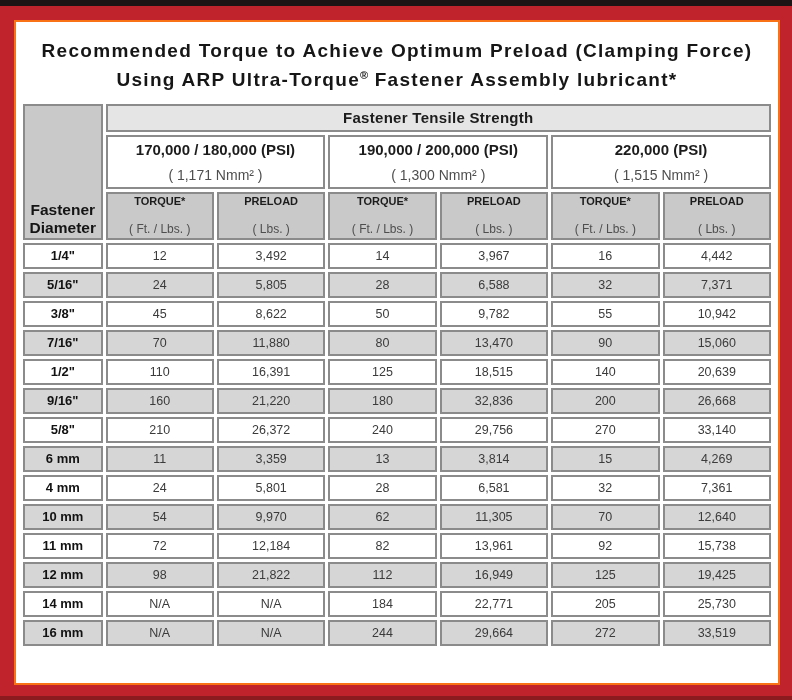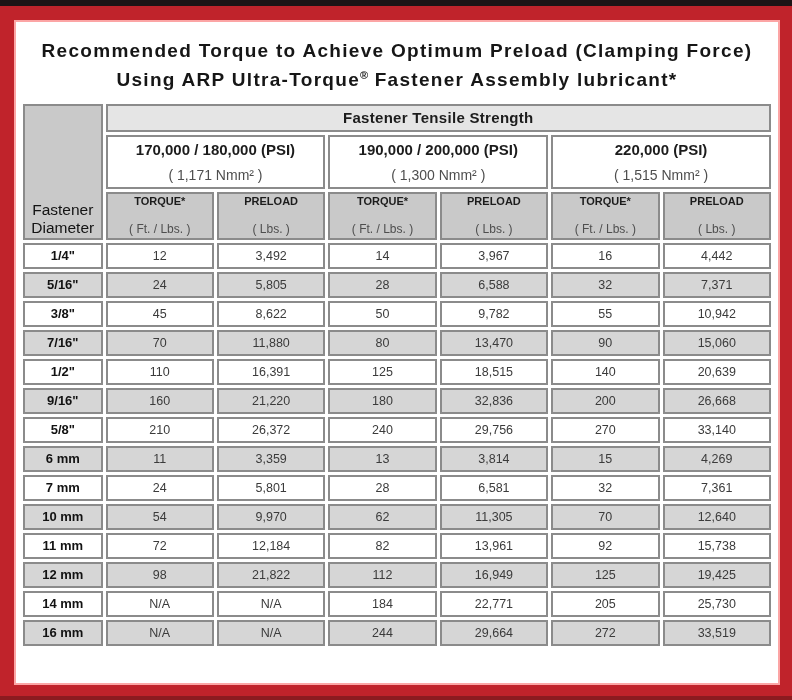--- a/index.html
+++ b/index.html
@@ -15,21 +15,21 @@
     background: #1e1416;
   }
   .bottom-strip {
     position: absolute; bottom: 0; left: 0; right: 0; height: 4px;
     background: #8c1b20;
   }
   .content {
     position: absolute;
     left: 14px; right: 12px; top: 20px; bottom: 15px;
     background: #ffffff;
-    border: 2px solid #fca5a5;
+    border: 2px solid #f97316;
     box-sizing: border-box;
     padding: 12px 4px 2px 4px;
   }
   .title {
     text-align: center;
     font-size: 19px;
     font-weight: bold;
     color: #161616;
     letter-spacing: 1.3px;
     line-height: 1.55;
@@ -61,21 +61,21 @@
     font-size: 15px;
     font-weight: bold;
     color: #1c1c1c;
     height: 28px;
     letter-spacing: 0.3px;
   }
   th.corner {
     background: #c9c9c9;
     vertical-align: bottom;
     font-size: 15.5px;
-    font-weight: normal;
+    font-weight: bold;
     color: #141414;
     line-height: 1.2;
     padding-bottom: 6px;
   }
   th.psi {
     background: #ffffff;
     height: 54px;
     vertical-align: middle;
     font-weight: normal;
   }
@@ -243,21 +243,21 @@
         <tr>
           <td class="dia">6 mm</td>
           <td>11</td>
           <td>3,359</td>
           <td>13</td>
           <td>3,814</td>
           <td>15</td>
           <td>4,269</td>
         </tr>
         <tr>
-          <td class="dia">7 mm</td>
+          <td class="dia">4 mm</td>
           <td>24</td>
           <td>5,801</td>
           <td>28</td>
           <td>6,581</td>
           <td>32</td>
           <td>7,361</td>
         </tr>
         <tr>
           <td class="dia">10 mm</td>
           <td>54</td>

